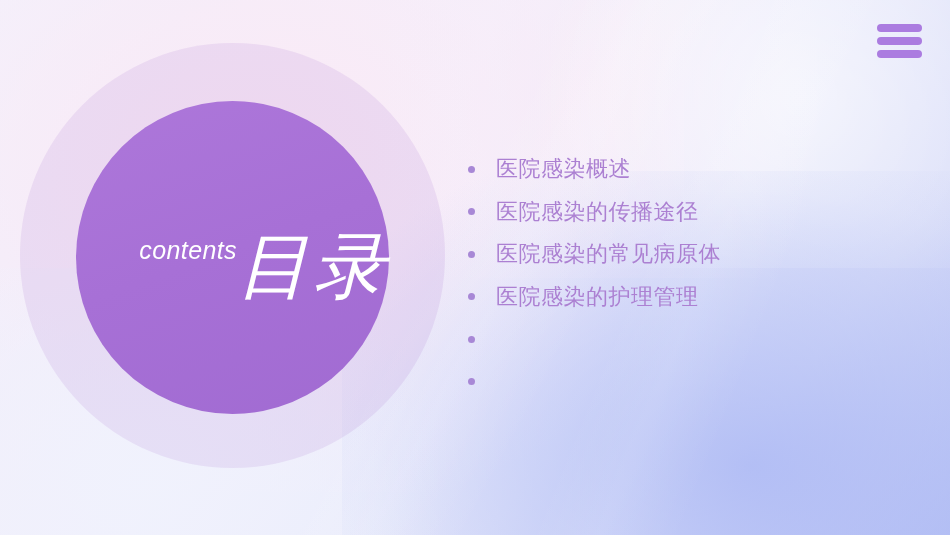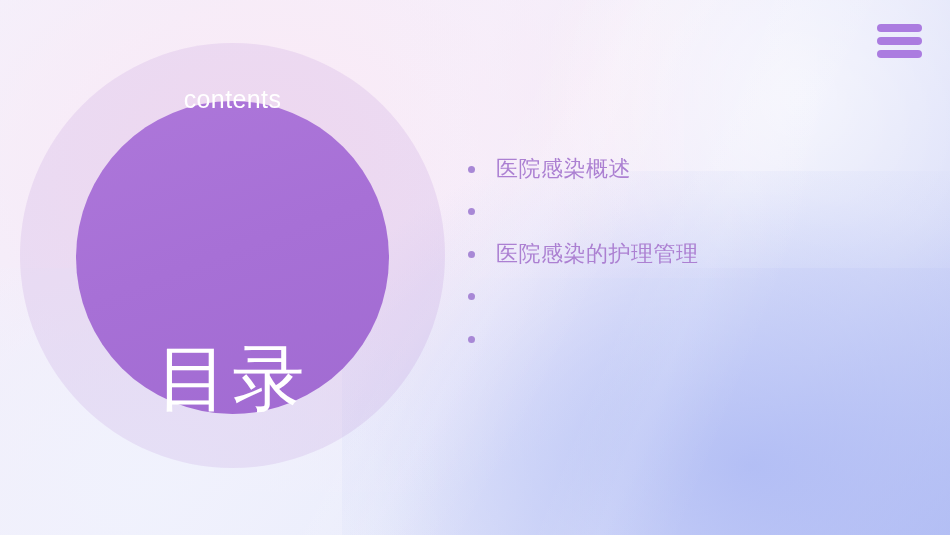--- a/index.html
+++ b/index.html
@@ -120,23 +120,23 @@
   }
   .main-circle {
     position: absolute;
     left: 76px;
     top: 101px;
     width: 313px;
     height: 313px;
     border-radius: 50%;
     background: linear-gradient(160deg, #ad77da 0%, #a770d6 48%, #a16bd2 100%);
     display: flex;
-    flex-direction: column;
     align-items: center;
-    justify-content: space-between;
+    justify-content: flex-end;
+    font-style: italic;
   }
   .circle-eng {
     color: #ffffff;
     font-size: 25px;
     letter-spacing: 0.4px;
     line-height: 1;
     margin-top: -14px;
     font-weight: 400;
   }
   .circle-cn {
@@ -224,20 +224,25 @@
     <div class="bar"></div>
   </div>
 
   <ul class="toc-list">
     <li class="toc-item">
       <span class="toc-bullet"></span>
       <span class="toc-label">医院感染概述</span>
     </li>
     <li class="toc-item">
       <span class="toc-bullet"></span>
+      <span class="toc-label">医院感染的传播途径</span>
+    </li>
+    <li class="toc-item">
+      <span class="toc-bullet"></span>
+      <span class="toc-label">医院感染的常见病原体</span>
     </li>
     <li class="toc-item">
       <span class="toc-bullet"></span>
       <span class="toc-label">医院感染的护理管理</span>
     </li>
     <li class="toc-item">
       <span class="toc-bullet"></span>
     </li>
     <li class="toc-item">
       <span class="toc-bullet"></span>

